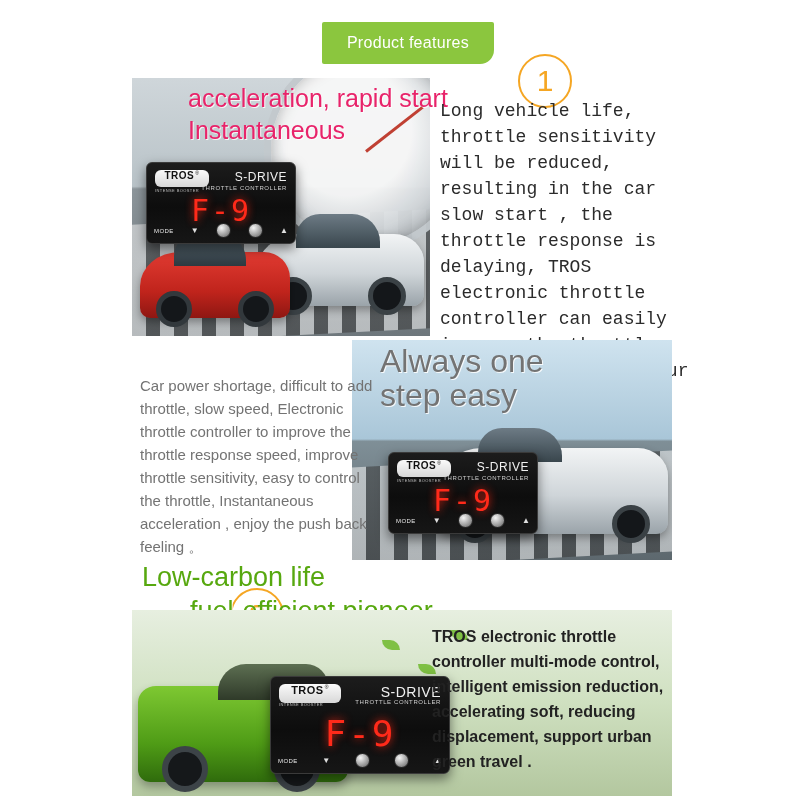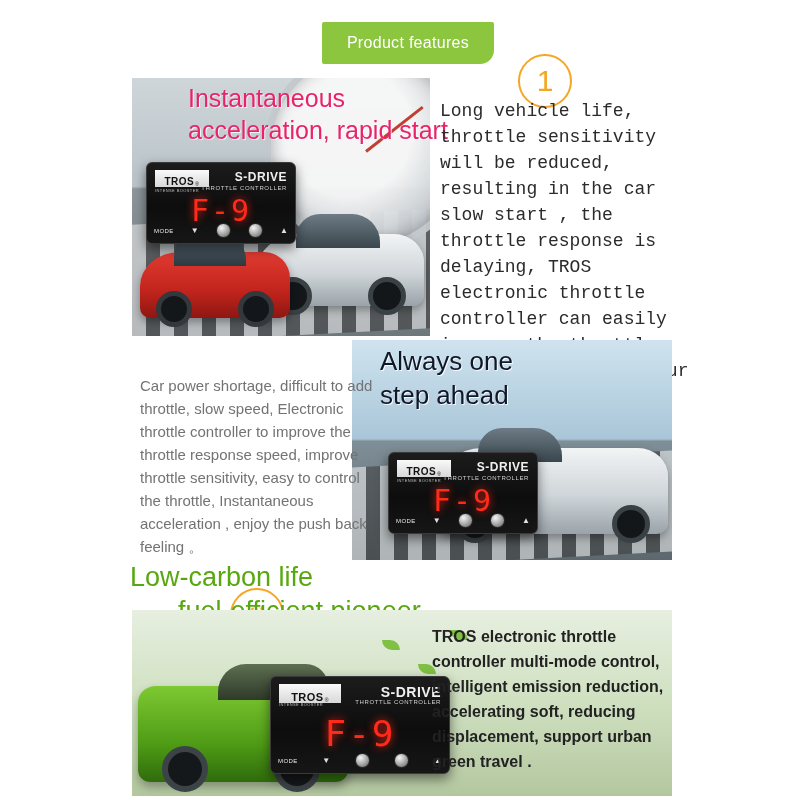--- a/index.html
+++ b/index.html
@@ -131,36 +131,36 @@
     border-radius: 6px;
     box-shadow: 0 5px 12px rgba(0,0,0,.5);
     color: #fff;
     overflow: hidden;
   }
   .device .brand {
     position: absolute;
     left: 8px; top: 7px;
     width: 54px; height: 17px;
     background: linear-gradient(180deg,#fafafa,#d8d8d8);
-    border-radius: 0;
+    border-radius: 6px;
     color: #111;
     font-size: 10px;
     font-weight: bold;
     letter-spacing: .5px;
-    display: flex; align-items: flex-end; justify-content: center;
+    display: flex; align-items: flex-start; justify-content: center;
   }
   .device .brand small { font-size:5px; font-weight:normal; margin-left:1px;}
   .device .subbrand {
     position:absolute; left:8px; top:25px;
     font-size:4px; color:#bdbdbd; letter-spacing:.4px;
   }
   .device .sdrive {
     position: absolute;
     right: 8px; top: 7px;
-    font-size: 12px; font-weight: bold;
+    font-size: 12px; font-weight: normal;
     color: #f0f0f0;
     letter-spacing: .5px;
   }
   .device .sdrive-sub {
     position: absolute;
     right: 8px; top: 22px;
     font-size: 6px; color: #cfcfcf; letter-spacing:.6px;
   }
   .device .screen {
     position: absolute;
@@ -238,22 +238,22 @@
     position: absolute;
     left: 352px; top: 10px;
     width: 320px; height: 220px;
     overflow: hidden;
     background: linear-gradient(180deg,#cfe3ef 0%, #a9c6d8 45%, #7f8f97 46%, #5d686e 100%);
   }
   .sec2-title {
     position: absolute;
     left: 380px; top: 14px;
     width: 280px;
-    color: #0f172a;
-    font-size: 26px;
+    color: #737373;
+    font-size: 32px;
     line-height: 34px;
     text-shadow: 1px 1px 0 rgba(255,255,255,.85);
   }
   .sec2-body {
     position: absolute;
     left: 140px; top: 44px;
     width: 240px;
     font-size: 15px;
     line-height: 23px;
     color: #737373;
@@ -262,21 +262,21 @@
   .dev2 .screen { top: 30px; font-size: 30px; }
 
   
   .sec3 {
     position: absolute;
     left: 0; top: 552px;
     width: 800px; height: 248px;
   }
   .sec3-title {
     position: absolute;
-    left: 130px; top: 8px;
+    left: 142px; top: 8px;
     width: 420px;
     color: #57a80f;
     font-size: 27px;
     line-height: 34px;
     text-shadow: 1px 1px 0 rgba(255,255,255,.85);
   }
   .sec3-title .indent { display:block; padding-left: 48px; }
   .sec3-photo {
     position: absolute;
     left: 132px; top: 58px;
@@ -362,22 +362,22 @@
           <span class="mode-label">MODE</span>
           <span class="arrow">▼</span>
           <span class="knob"></span>
           <span class="knob"></span>
           <span class="arrow">▲</span>
         </div>
       </div>
     </div>
 
     <div class="sec1-title">
+      <div>acceleration, rapid start</div>
       <div>Instantaneous</div>
-      <div>acceleration, rapid start</div>
     </div>
 
     <div class="num-badge badge1">
       <span>1</span>
     </div>
 
     <div class="sec1-body">Long vehicle life, throttle sensitivity will be reduced, resulting in the car slow start , the throttle response is delaying, TROS electronic throttle controller can easily improve the throttle response, allowing your car to get started quickly.</div>
   </div>
 
   <div class="sec2">
@@ -406,21 +406,21 @@
         </div>
       </div>
     </div>
 
     <div class="num-badge badge2">
       <span>2</span>
     </div>
 
     <div class="sec2-title">
       <div>Always one</div>
-      <div>step ahead</div>
+      <div>step easy</div>
     </div>
 
     <div class="sec2-body">Car power shortage, difficult to add throttle, slow speed, Electronic throttle controller to improve the throttle response speed, improve throttle sensitivity, easy to control the throttle, Instantaneous acceleration , enjoy the push back feeling 。</div>
   </div>
 
   <div class="sec3">
 
     <div class="sec3-title">
       <div>Low-carbon life</div>
       <div class="indent">fuel-efficient pioneer</div>

